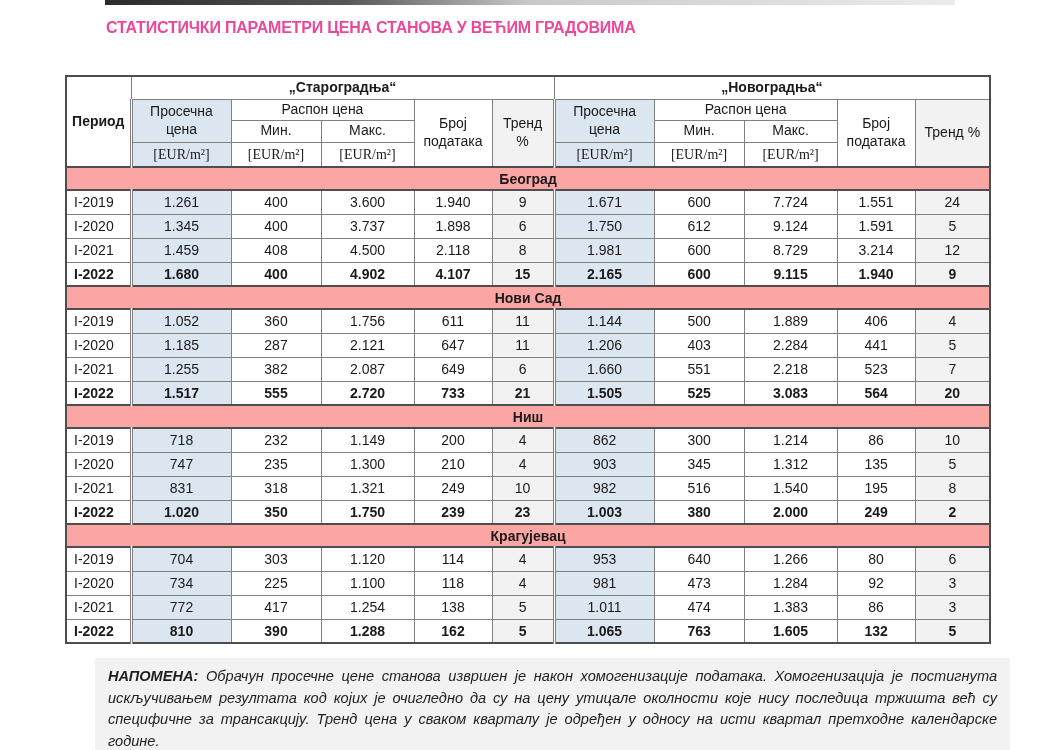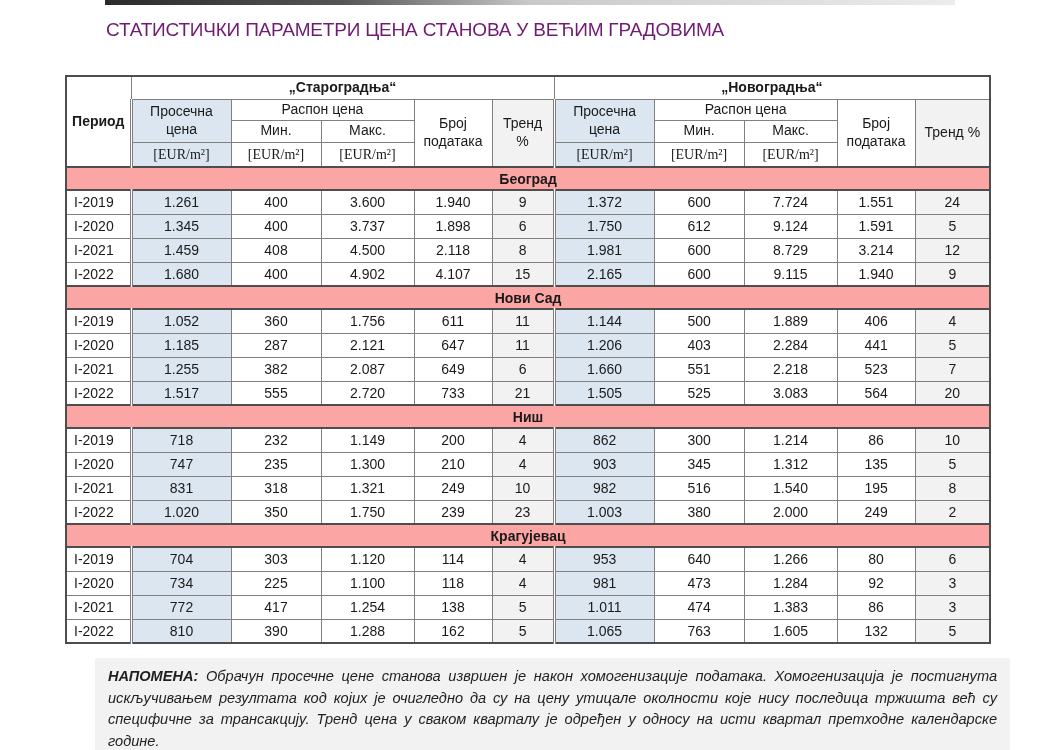--- a/index.html
+++ b/index.html
@@ -10,22 +10,22 @@
     --ink:#1a1a1a;
   }
   *{margin:0;padding:0;box-sizing:border-box;}
   html,body{width:1053px;height:750px;background:#ffffff;overflow:hidden;
     font-family:"Liberation Sans","DejaVu Sans",sans-serif;color:var(--ink);}
   .page{position:relative;width:1053px;height:750px;background:#fff;}
 
   .top-artifact{position:absolute;left:105px;top:0;width:850px;height:5px;
     background:linear-gradient(to right,#2b2b2b 0%,#555 28%,#c9c9c9 50%,#ececec 100%);}
 
-  .title{position:absolute;left:106px;top:19px;font-size:19px;font-weight:normal;
-    letter-spacing:-0.2px;white-space:nowrap;color:#701a75;}
+  .title{position:absolute;left:106px;top:19px;font-size:16px;font-weight:bold;
+    letter-spacing:-0.2px;white-space:nowrap;color:#ec4899;}
 
   table.main{position:absolute;left:65px;top:75px;width:924px;
     border-collapse:collapse;table-layout:fixed;
     border:2px solid var(--thick);font-size:14px;}
   table.main th,table.main td{border:1px solid var(--border);
     text-align:center;vertical-align:middle;padding:1px 4px;
     overflow:hidden;white-space:normal;}
   thead tr.r1{height:23px;}
   thead tr.r2{height:21px;}
   thead tr.r3{height:22px;}
@@ -36,21 +36,21 @@
 
   td.blue,th.blue{background:var(--blue);}
   td.gray,th.gray{background:var(--gray);}
   .dbl{border-left:3px double var(--border) !important;}
 
   tr.band{height:23px;}
   tr.band td{font-weight:bold;border-top:2px solid var(--thick);
     border-bottom:2px solid var(--thick);background:#fca5a5;}
   tr.datarow{height:24px;}
   tr.datarow td.period{text-align:left;padding-left:7px;}
-  tr.bold td{font-weight:normal;}
+  tr.bold td{font-weight:bold;}
 
   .note{position:absolute;left:95px;top:658px;width:915px;height:100px;
     background:var(--gray);padding:8px 13px 6px 13px;
     font-style:italic;font-size:14.6px;line-height:1.48;
     text-align:justify;color:#1f1f1f;}
   .note-label{font-weight:bold;}
 </style>
 </head>
 <body>
 
@@ -109,21 +109,21 @@
         <tr class="band">
           <td colspan="11">Београд</td>
         </tr>
         <tr class="datarow">
           <td class="period">I-2019</td>
           <td class="blue dbl">1.261</td>
           <td class="">400</td>
           <td class="">3.600</td>
           <td class="">1.940</td>
           <td class="gray">9</td>
-          <td class="blue dbl">1.372</td>
+          <td class="blue dbl">1.671</td>
           <td class="">600</td>
           <td class="">7.724</td>
           <td class="">1.551</td>
           <td class="gray">24</td>
         </tr>
         <tr class="datarow">
           <td class="period">I-2020</td>
           <td class="blue dbl">1.345</td>
           <td class="">400</td>
           <td class="">3.737</td>

